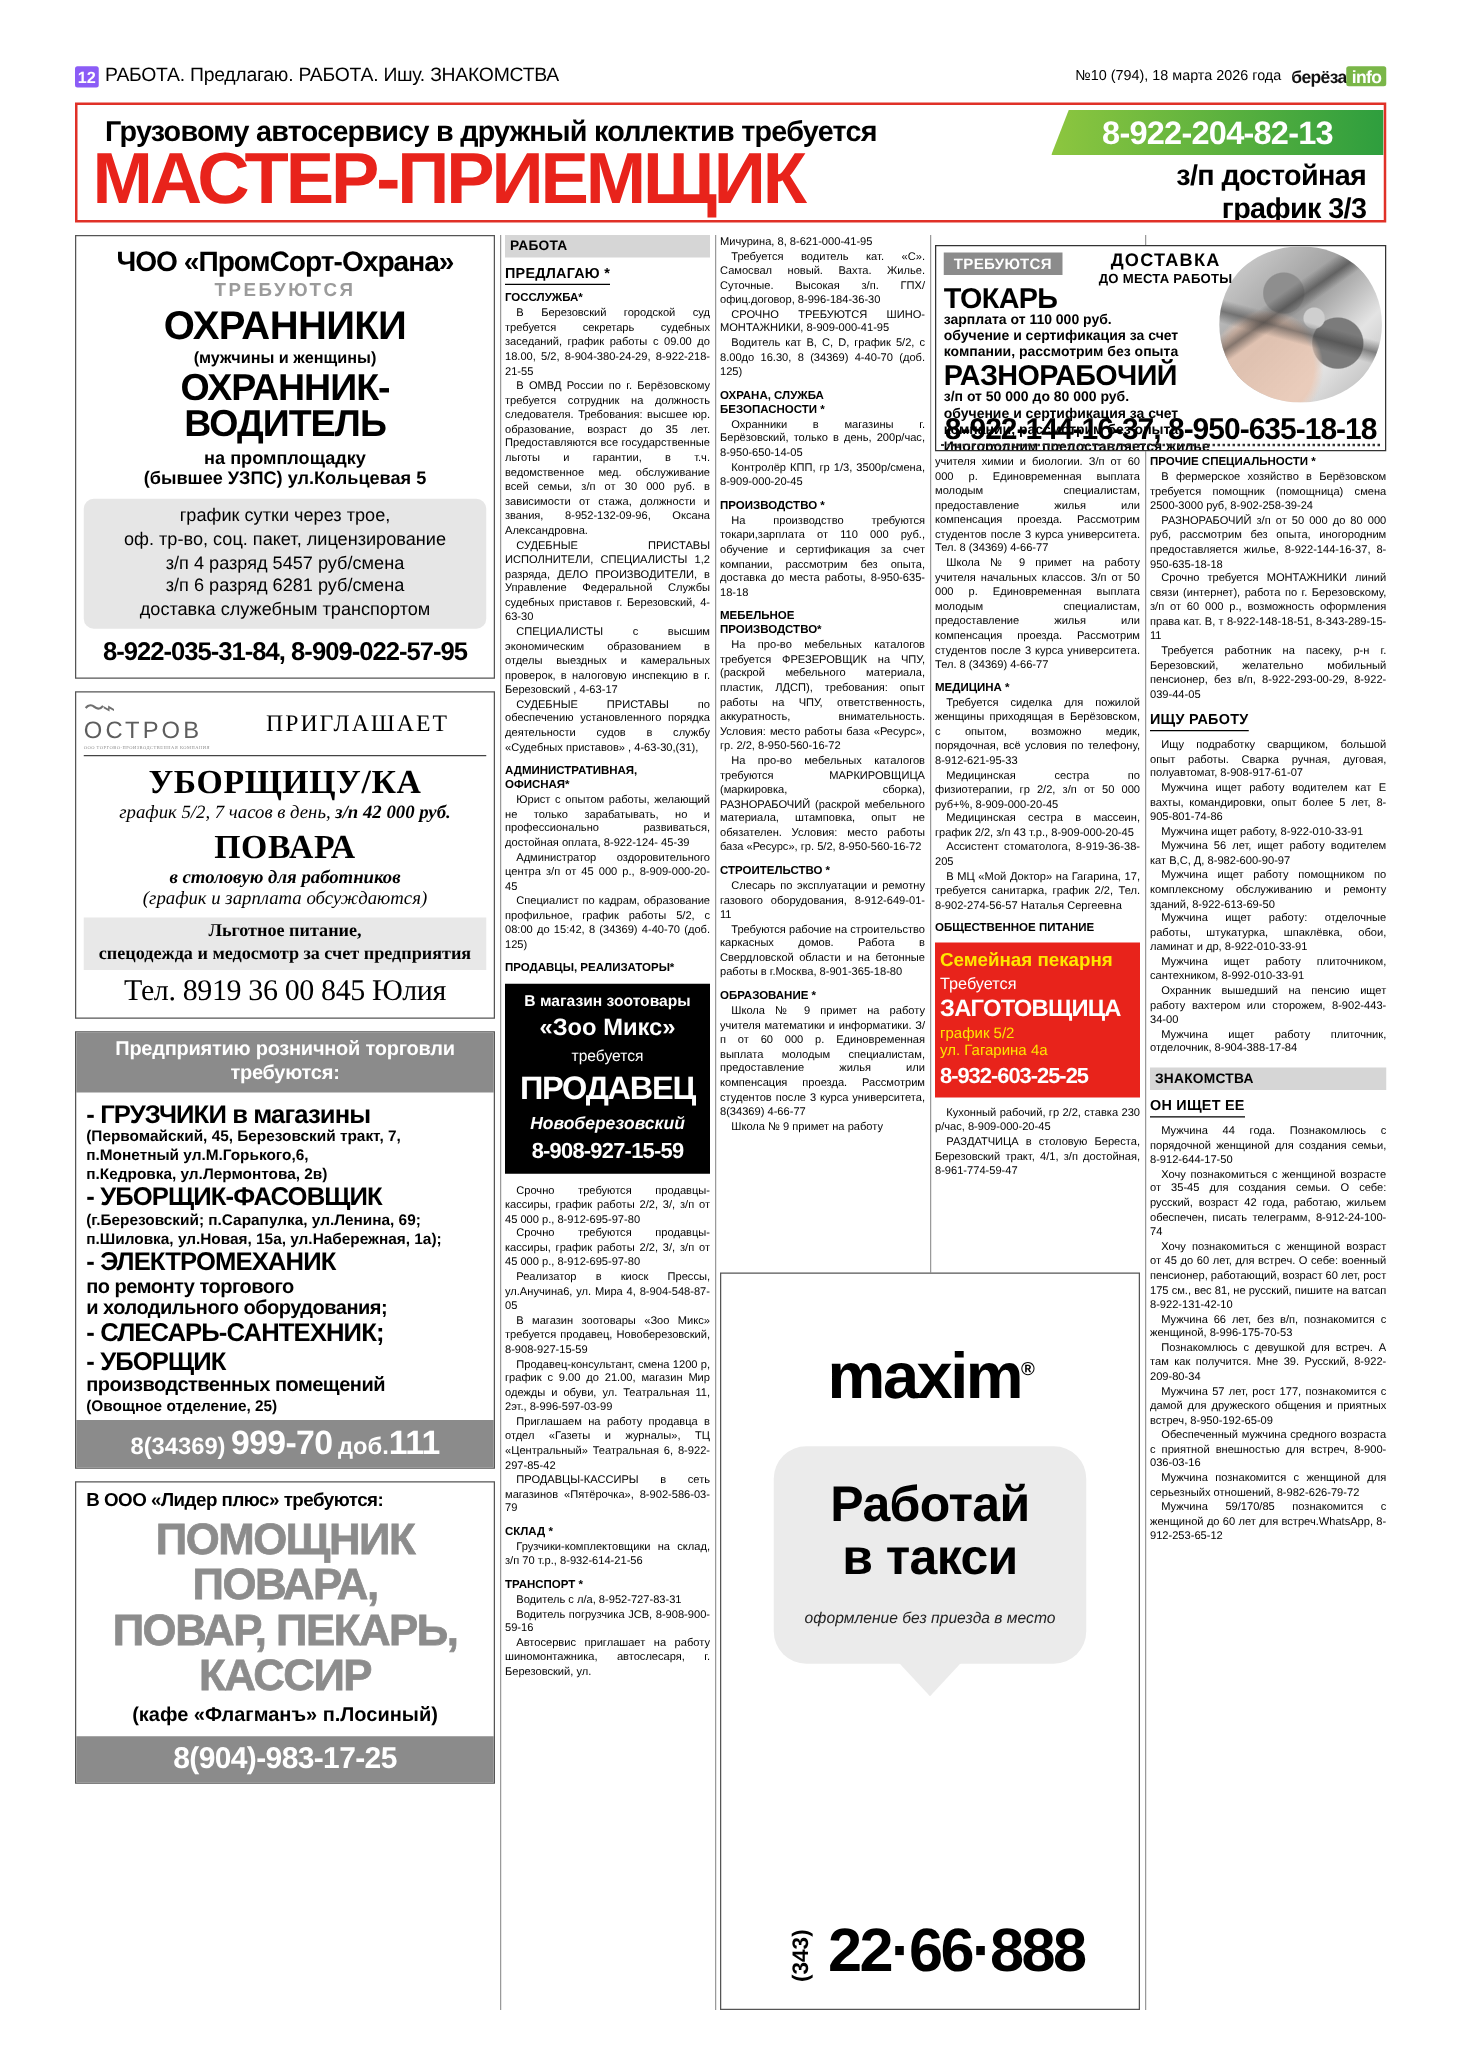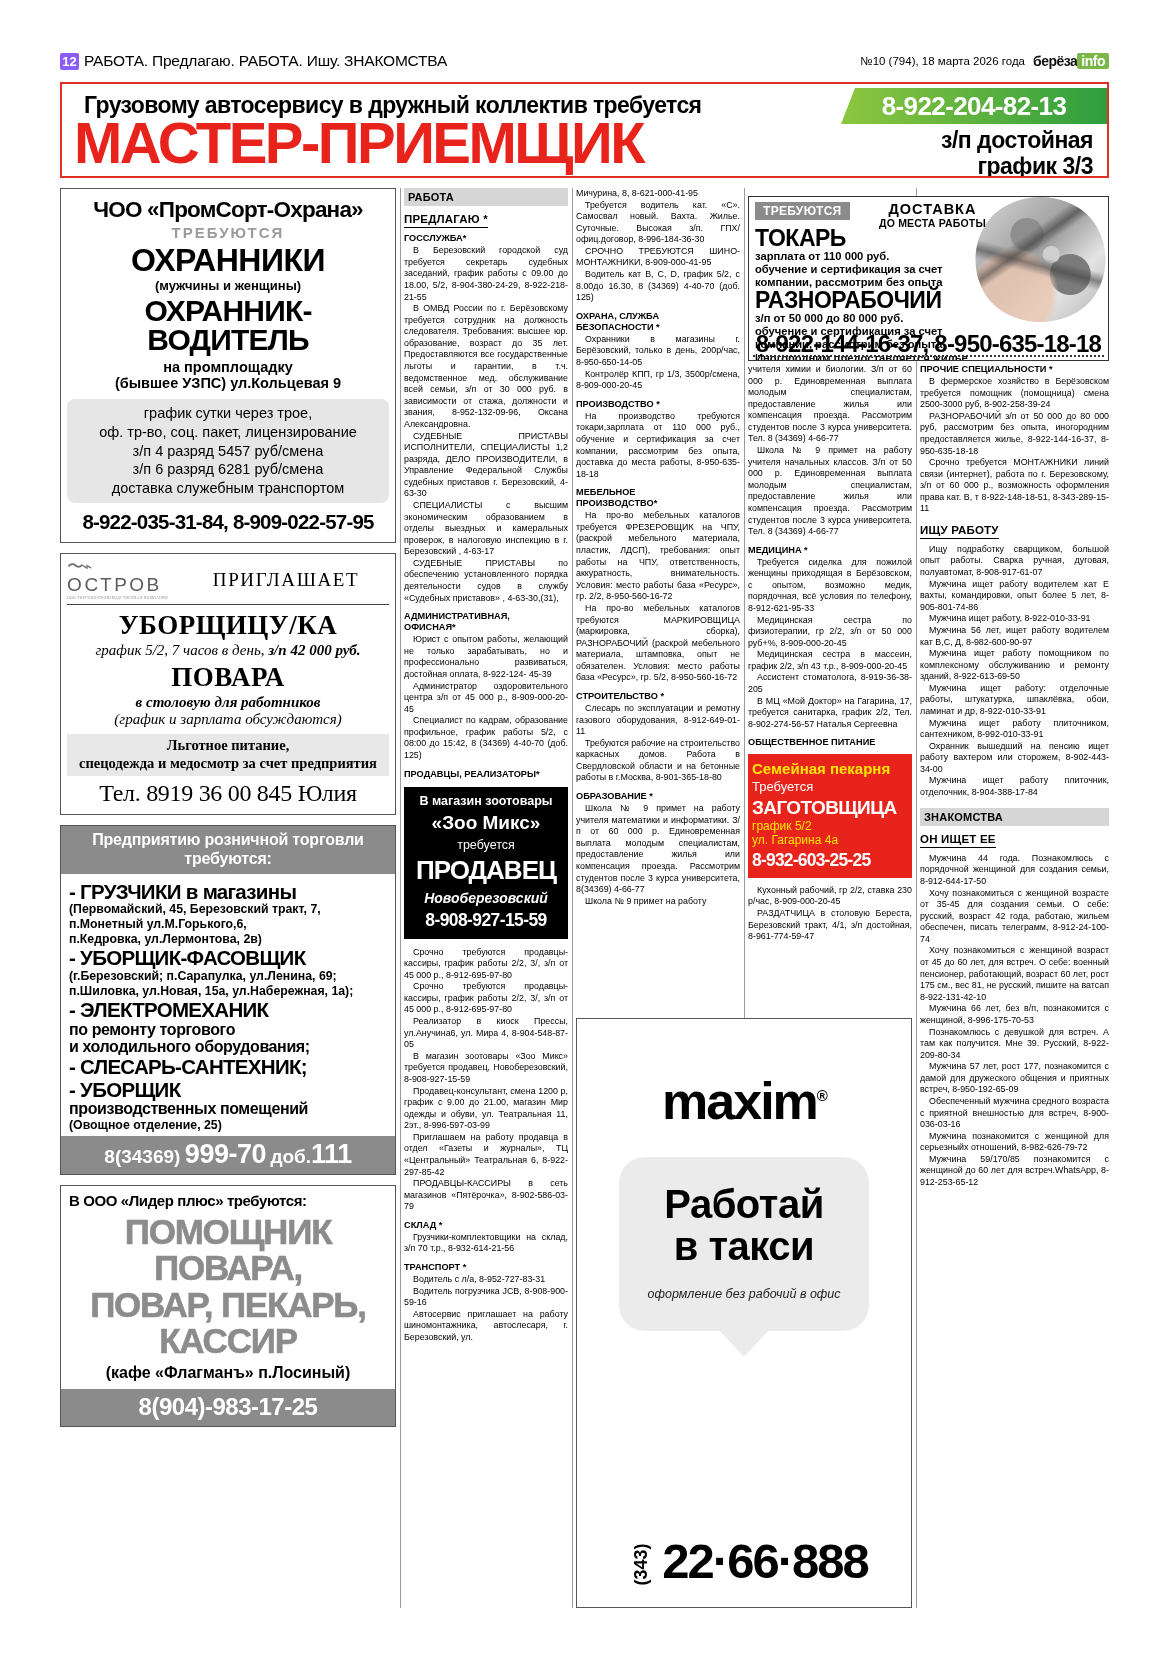--- a/index.html
+++ b/index.html
@@ -217,21 +217,21 @@
     <div class="col c1">
 
       <div class="boxad ad1 center">
         <div class="t1">ЧОО «ПромСорт-Охрана»</div>
         <div class="t2">ТРЕБУЮТСЯ</div>
         <div class="t3">ОХРАННИКИ</div>
         <div class="t4">(мужчины и женщины)</div>
         <div class="t5" style="white-space:pre-line;">ОХРАННИК-
 ВОДИТЕЛЬ</div>
         <div class="t6" style="white-space:pre-line;">на промплощадку
-(бывшее УЗПС) ул.Кольцевая 9</div>
+(бывшее УЗПС) ул.Кольцевая 5</div>
         <div class="grey" style="white-space:pre-line;">график сутки через трое,
 оф. тр-во, соц. пакет, лицензирование
 з/п 4 разряд 5457 руб/смена
 з/п 6 разряд 6281 руб/смена
 доставка служебным транспортом</div>
         <div class="ph">8-922-035-31-84, 8-909-022-57-95</div>
       </div>
 
       <div class="boxad ad2 center">
         <div class="hdr">
@@ -397,20 +397,21 @@
 
       <div class="p">Кухонный рабочий, гр 2/2, ставка 230 р/час, 8-909-000-20-45</div>
       <div class="p">РАЗДАТЧИЦА в столовую Береста, Березовский тракт, 4/1, з/п достойная, 8-961-774-59-47</div>
     </div>
 
     <div class="col c5 tcol" style="padding-top:176px;">
       <div class="cat first">ПРОЧИЕ СПЕЦИАЛЬНОСТИ *</div>
       <div class="p">В фермерское хозяйство в Берёзовском требуется помощник (помощница) смена 2500-3000 руб, 8-902-258-39-24</div>
       <div class="p">РАЗНОРАБОЧИЙ з/п от 50 000 до 80 000 руб, рассмотрим без опыта, иногородним предоставляется жилье, 8-922-144-16-37, 8-950-635-18-18</div>
       <div class="p">Срочно требуется МОНТАЖНИКИ линий связи (интернет), работа по г. Березовскому, з/п от 60 000 р., возможность оформления права кат. В, т 8-922-148-18-51, 8-343-289-15-11</div>
+      <div class="p">Требуется работник на пасеку, р-н г. Березовский, желательно мобильный пенсионер, без в/п, 8-922-293-00-29,  8-922-039-44-05</div>
 
       <div style="margin-top:8px;"><span class="sec-ul">ИЩУ РАБОТУ</span></div>
       <div class="p">Ищу подработку сварщиком, большой опыт работы. Сварка ручная, дуговая, полуавтомат, 8-908-917-61-07</div>
       <div class="p">Мужчина ищет работу водителем кат Е вахты, командировки, опыт более 5 лет, 8-905-801-74-86</div>
       <div class="p">Мужчина ищет работу, 8-922-010-33-91</div>
       <div class="p">Мужчина 56 лет, ищет работу водителем кат В,С, Д, 8-982-600-90-97</div>
       <div class="p">Мужчина ищет работу помощником по комплексному обслуживанию и ремонту зданий, 8-922-613-69-50</div>
       <div class="p">Мужчина ищет работу: отделочные работы, штукатурка, шпаклёвка, обои, ламинат и др, 8-922-010-33-91</div>
       <div class="p">Мужчина ищет работу плиточником, сантехником, 8-992-010-33-91</div>
       <div class="p">Охранник вышедший на пенсию ищет работу вахтером или сторожем, 8-902-443-34-00</div>
@@ -447,21 +448,21 @@
 Иногородним предоставляется жилье</div>
       <div class="dots"></div>
       <div class="tph">8-922-144-16-37, 8-950-635-18-18</div>
     </div>
 
     <div class="maxim">
       <div class="logo"><span>maxim</span><sup>®</sup></div>
       <div class="bubble">
         <div class="bt" style="white-space:pre-line;">Работай
 в такси</div>
-        <div class="bs">оформление без рабочий в офис</div>
+        <div class="bs">оформление без приезда в место</div>
       </div>
       <div class="phone">
         <span class="code">(343)</span>
         <span class="num">22·66·888</span>
       </div>
     </div>
 
   </div>
 </div>
 

